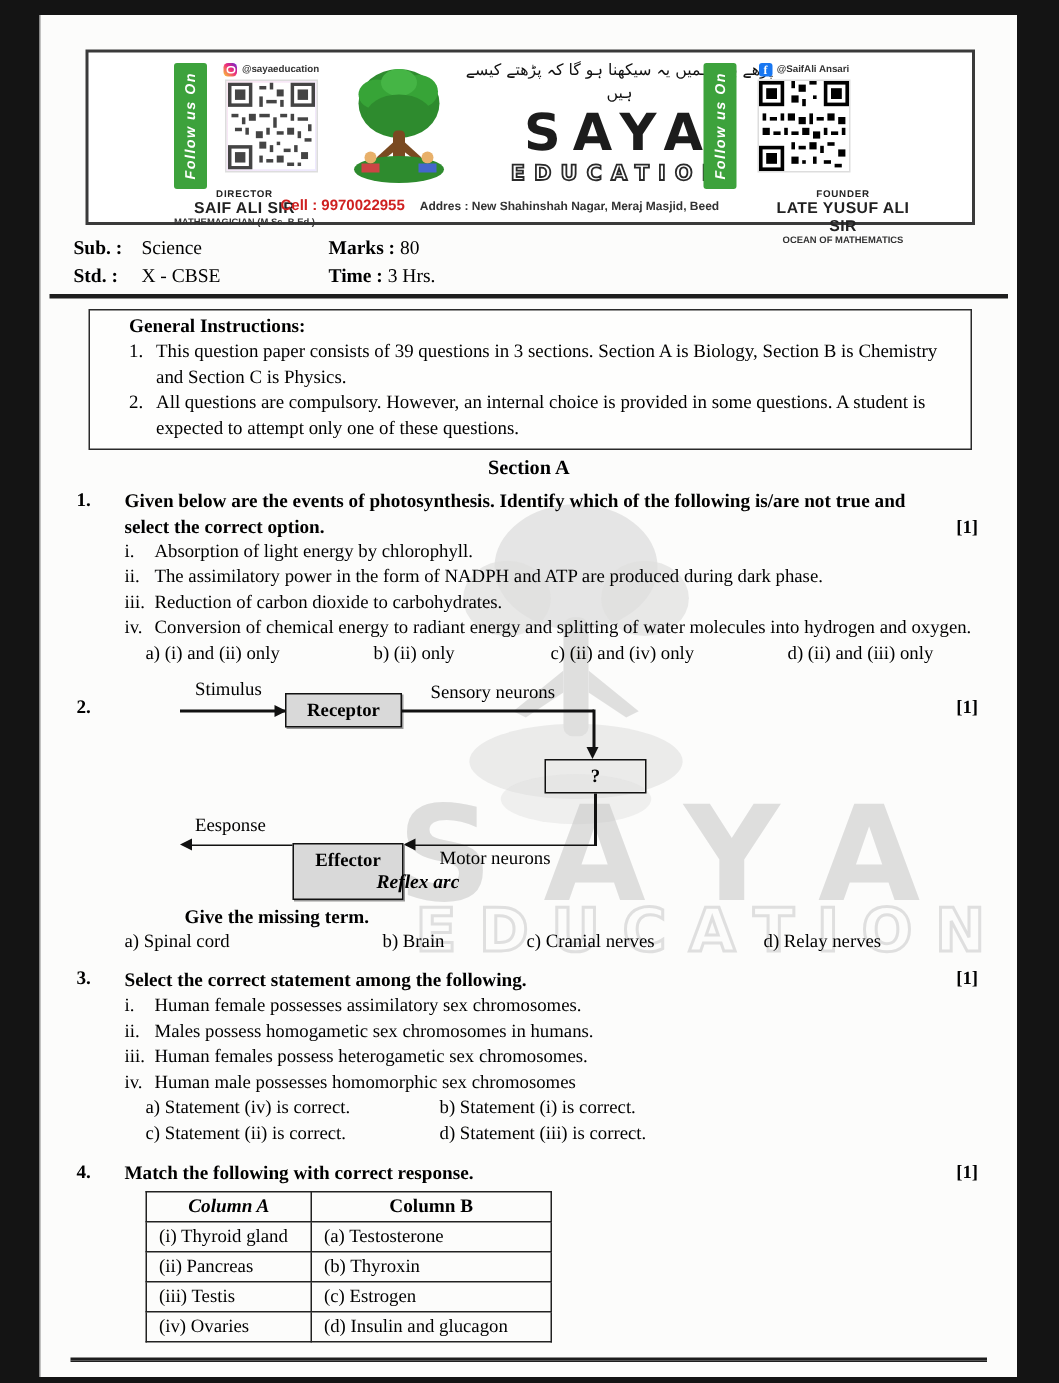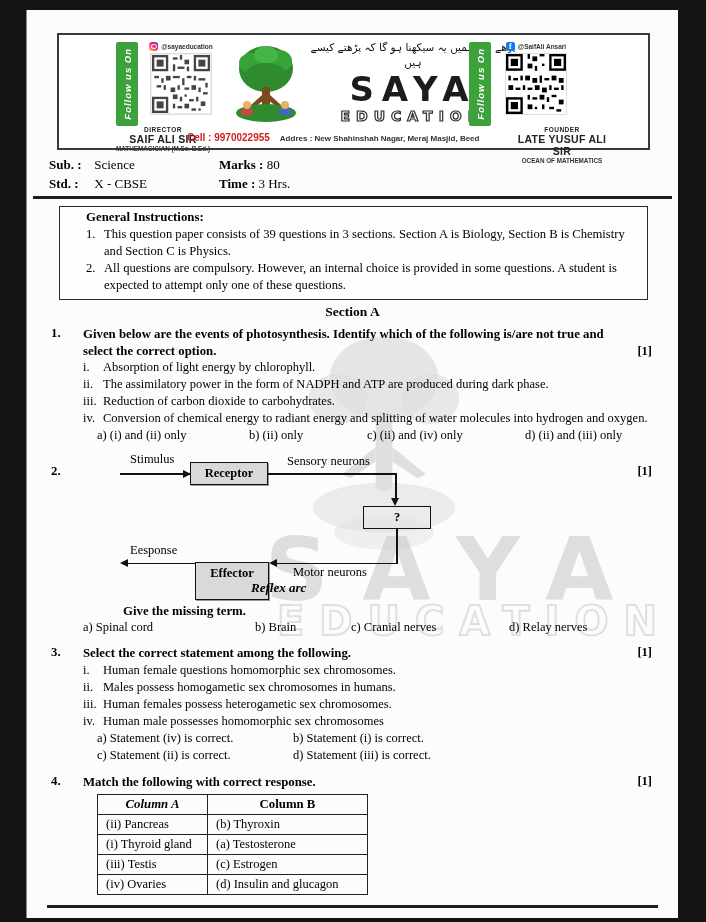--- a/index.html
+++ b/index.html
@@ -386,21 +386,21 @@
           <span>d) Relay nerves</span>
         </div>
       </div>
 
       <div class="q" style="margin-top:9px;">
         <div class="qnum">3.</div>
         <div class="qmarks" style="top:0;">[1]</div>
         <div class="qtext">Select the correct statement among the following.</div>
         <div class="pt">
             <span class="pn">i.</span>
-            <span>Human female questions homomorphic sex chromosomes.</span>
+            <span>Human female possesses assimilatory sex chromosomes.</span>
           </div>
         <div class="pt">
             <span class="pn">ii.</span>
             <span>Males possess homogametic sex chromosomes in humans.</span>
           </div>
         <div class="pt">
             <span class="pn">iii.</span>
             <span>Human females possess heterogametic sex chromosomes.</span>
           </div>
         <div class="pt">
@@ -425,26 +425,26 @@
         <div class="qtext">Match the following with correct response.</div>
         <table class="match-table">
           <thead>
             <tr>
               <th style="width:110px;font-style:italic;">Column A</th>
               <th style="width:160px;">Column B</th>
             </tr>
           </thead>
           <tbody>
             <tr>
+              <td>(i) Thyroid gland</td>
+              <td>(a) Testosterone</td>
+            </tr>
+            <tr>
               <td>(ii) Pancreas</td>
               <td>(b) Thyroxin</td>
-            </tr>
-            <tr>
-              <td>(i) Thyroid gland</td>
-              <td>(a) Testosterone</td>
             </tr>
             <tr>
               <td>(iii) Testis</td>
               <td>(c) Estrogen</td>
             </tr>
             <tr>
               <td>(iv) Ovaries</td>
               <td>(d) Insulin and glucagon</td>
             </tr>
           </tbody>

